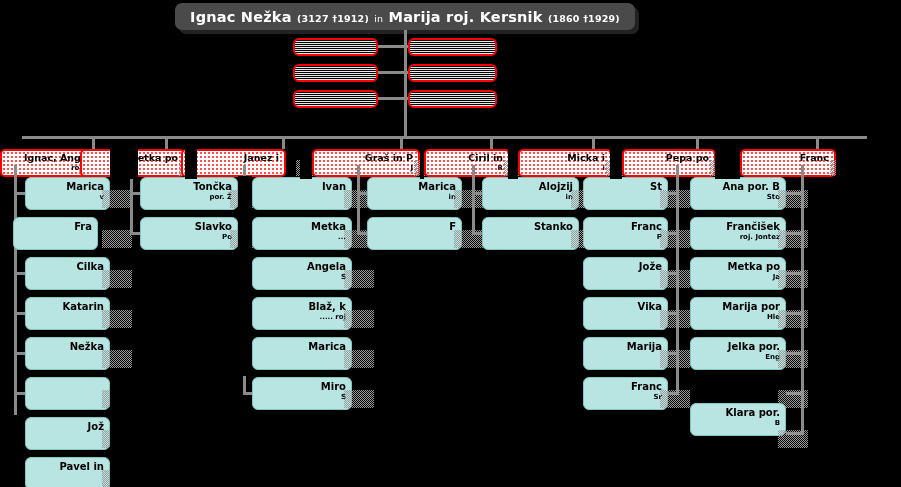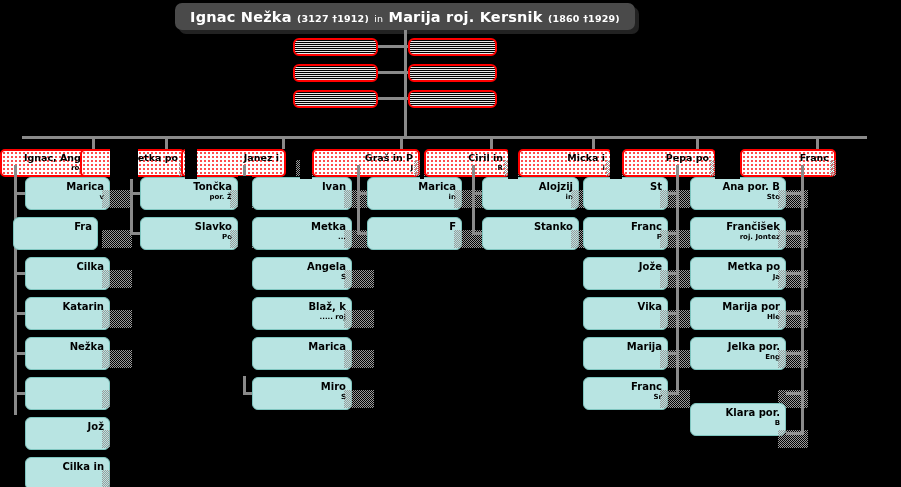--- a/index.html
+++ b/index.html
@@ -203,21 +203,21 @@
     </div>
     <div class="shadow" style="left: 102px; top: 390px; width: 30px; height: 18px;"></div>
     <div class="line hline" style="left: 14px; top: 432px; width: 14px; height: 3px;"></div>
     <div class="g2" style="left: 25px; top: 417px; width: 85px;">
       <div class="l1">Jož</div>
       <div class="l2"></div>
     </div>
     <div class="shadow" style="left: 102px; top: 430px; width: 30px; height: 18px;"></div>
     <div class="line hline" style="left: 14px; top: 472px; width: 14px; height: 3px;"></div>
     <div class="g2" style="left: 25px; top: 457px; width: 85px;">
-      <div class="l1">Cilka in</div>
+      <div class="l1">Pavel in</div>
       <div class="l2"></div>
     </div>
     <div class="shadow" style="left: 102px; top: 470px; width: 30px; height: 18px;"></div>
     <div class="line vline" style="left: 130px; top: 165px; width: 3px; height: 69px;"></div>
     <div class="line hline" style="left: 130px; top: 192px; width: 13px; height: 3px;"></div>
     <div class="g2" style="left: 140px; top: 177px; width: 98px;">
       <div class="l1">Tončka</div>
       <div class="l2">por. Ž</div>
     </div>
     <div class="shadow" style="left: 230px; top: 190px; width: 30px; height: 18px;"></div>

